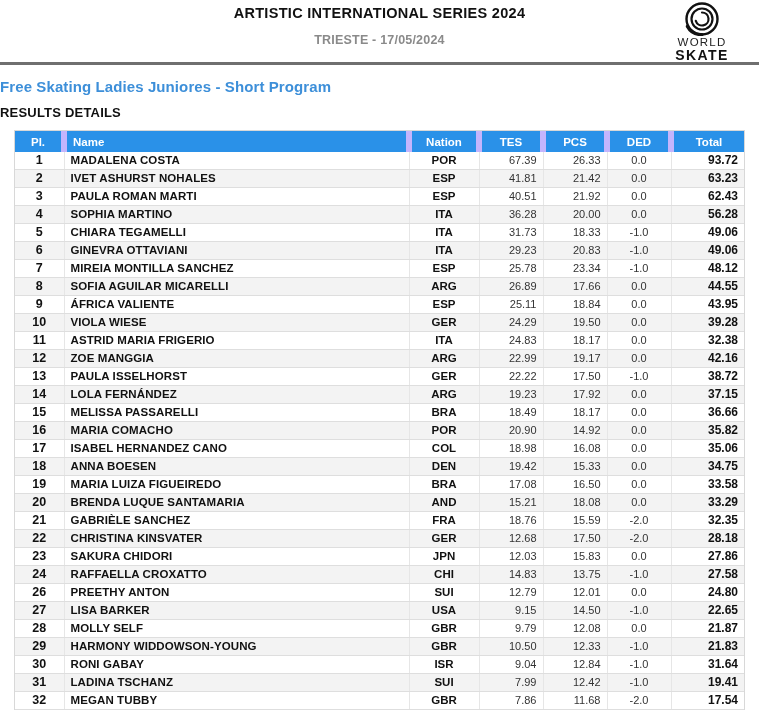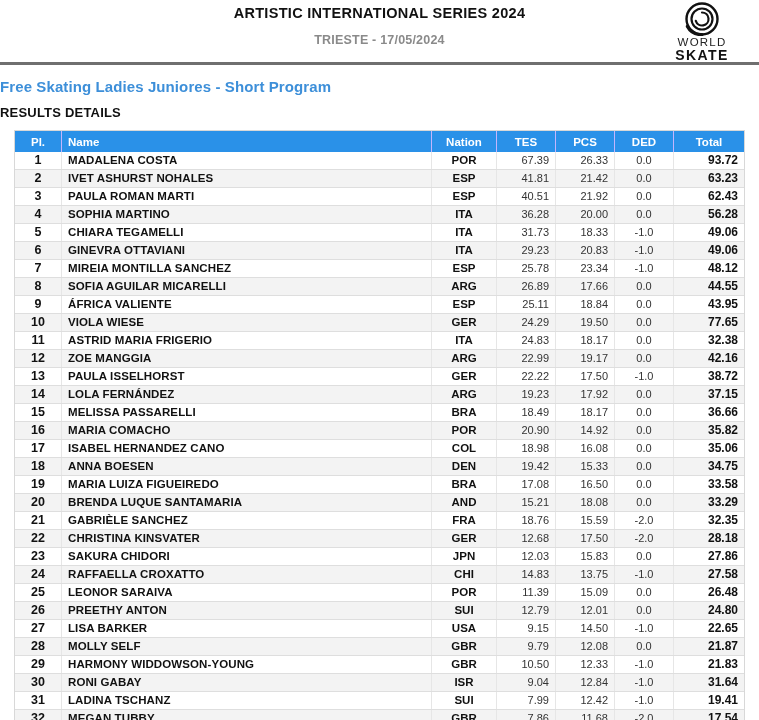--- a/index.html
+++ b/index.html
@@ -107,21 +107,21 @@
     table-layout: fixed;
     font-size: 11.5px;
   }
   table.results thead th {
     background: #2a91e8;
     color: #ffffff;
     font-weight: bold;
     font-size: 11.5px;
     height: 21px;
     padding: 0 6px;
-    border-right: 1px solid #c4b5fd;
+    border-right: 6px solid #c4b5fd;
     white-space: nowrap;
   }
   table.results thead th:last-child { border-right: none; }
 
   th.col-pl   { width: 34px;  text-align: center; }
   th.col-name { width: auto;  text-align: left; padding-left: 9px; }
   th.col-nat  { width: 52px;  text-align: center; }
   th.col-tes  { width: 46px;  text-align: center; }
   th.col-pcs  { width: 46px;  text-align: center; }
   th.col-ded  { width: 46px;  text-align: center; }
@@ -309,21 +309,21 @@
           <td class="c-ded">0.0</td>
           <td class="c-total">43.95</td>
         </tr>
         <tr>
           <td class="c-pl">10</td>
           <td class="c-name">VIOLA WIESE</td>
           <td class="c-nat">GER</td>
           <td class="c-num">24.29</td>
           <td class="c-num">19.50</td>
           <td class="c-ded">0.0</td>
-          <td class="c-total">77.65</td>
+          <td class="c-total">39.28</td>
         </tr>
         <tr>
           <td class="c-pl">11</td>
           <td class="c-name">ASTRID MARIA FRIGERIO</td>
           <td class="c-nat">ITA</td>
           <td class="c-num">24.83</td>
           <td class="c-num">18.17</td>
           <td class="c-ded">0.0</td>
           <td class="c-total">32.38</td>
         </tr>
@@ -438,29 +438,20 @@
         <tr>
           <td class="c-pl">24</td>
           <td class="c-name">RAFFAELLA CROXATTO</td>
           <td class="c-nat">CHI</td>
           <td class="c-num">14.83</td>
           <td class="c-num">13.75</td>
           <td class="c-ded">-1.0</td>
           <td class="c-total">27.58</td>
         </tr>
         <tr>
-          <td class="c-pl">25</td>
-          <td class="c-name">LEONOR SARAIVA</td>
-          <td class="c-nat">POR</td>
-          <td class="c-num">11.39</td>
-          <td class="c-num">15.09</td>
-          <td class="c-ded">0.0</td>
-          <td class="c-total">26.48</td>
-        </tr>
-        <tr>
           <td class="c-pl">26</td>
           <td class="c-name">PREETHY ANTON</td>
           <td class="c-nat">SUI</td>
           <td class="c-num">12.79</td>
           <td class="c-num">12.01</td>
           <td class="c-ded">0.0</td>
           <td class="c-total">24.80</td>
         </tr>
         <tr>
           <td class="c-pl">27</td>

